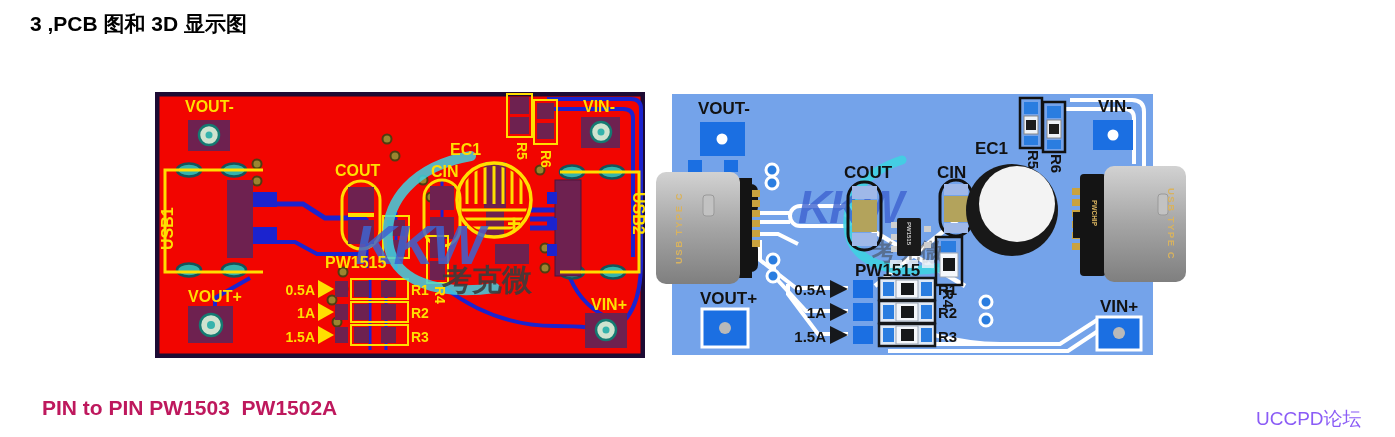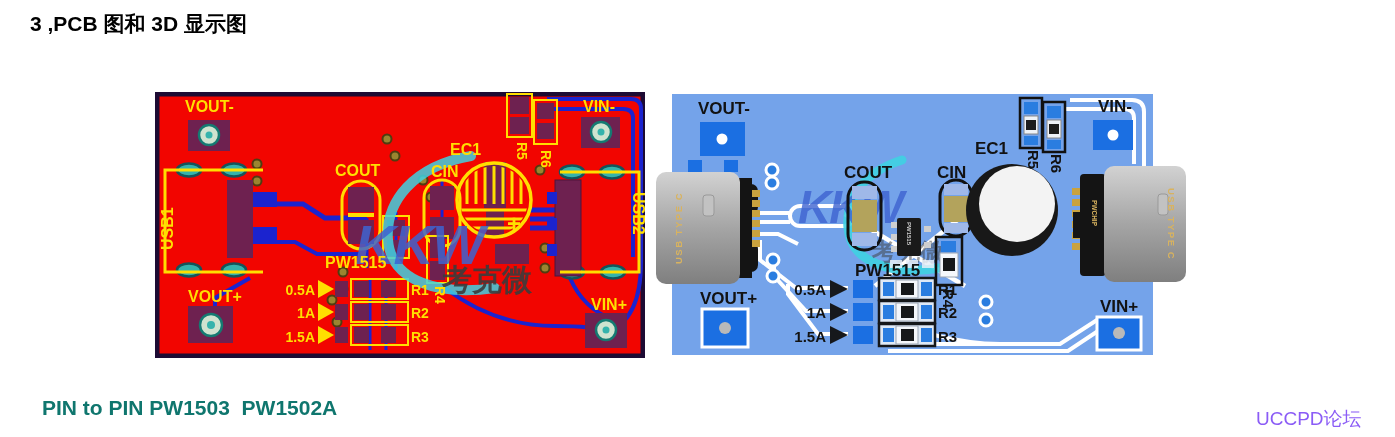--- a/index.html
+++ b/index.html
@@ -1,19 +1,19 @@
 <!DOCTYPE html>
 <html><head>
 <meta charset="utf-8">
 <style>
   html,body{margin:0;padding:0;background:#fff;}
   .page{position:relative;width:1395px;height:437px;background:#ffffff;overflow:hidden;
         font-family:"Liberation Sans",sans-serif;padding-left:6px;}
   .doc-title{position:absolute;left:30px;top:10px;font-size:21px;font-weight:bold;color:#000;}
-  .doc-footer{position:absolute;left:42px;top:396px;font-size:21px;font-weight:bold;color:#0f766e;white-space:pre;}
+  .doc-footer{position:absolute;left:42px;top:396px;font-size:21px;font-weight:bold;color:#be185d;white-space:pre;}
   .forum-mark{position:absolute;left:1256px;top:406px;font-size:19px;color:#8b5cf6;}
   svg.fig{position:absolute;top:92px;}
   svg.fig.red{left:155px;}
   svg.fig.b3d{left:640px;}
   
   text{font-family:"Liberation Sans",sans-serif;font-weight:bold;}
   .sy{fill:#ffdf00;font-size:16px;}          
   .sy-s{fill:#ffdf00;font-size:14px;}
   .sk{fill:#121212;font-size:17px;}          
   .sk-s{fill:#121212;font-size:15px;}

